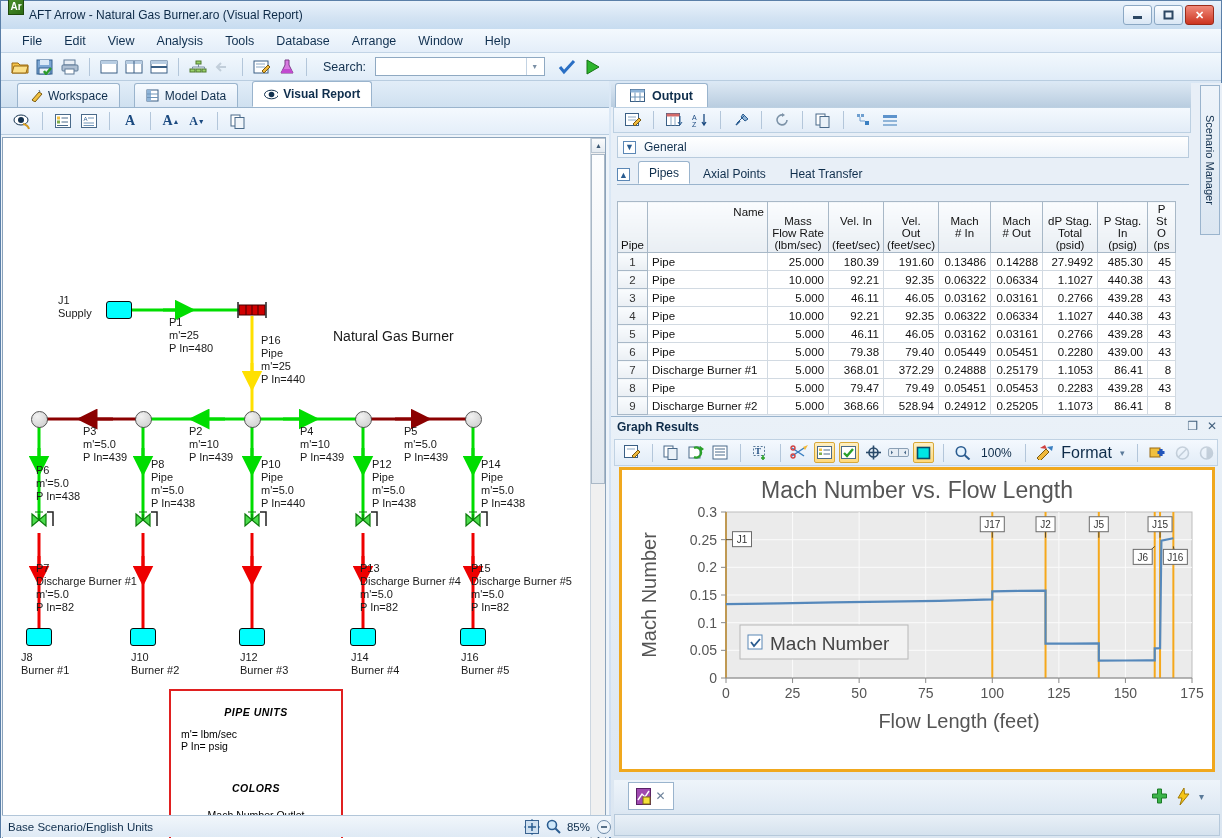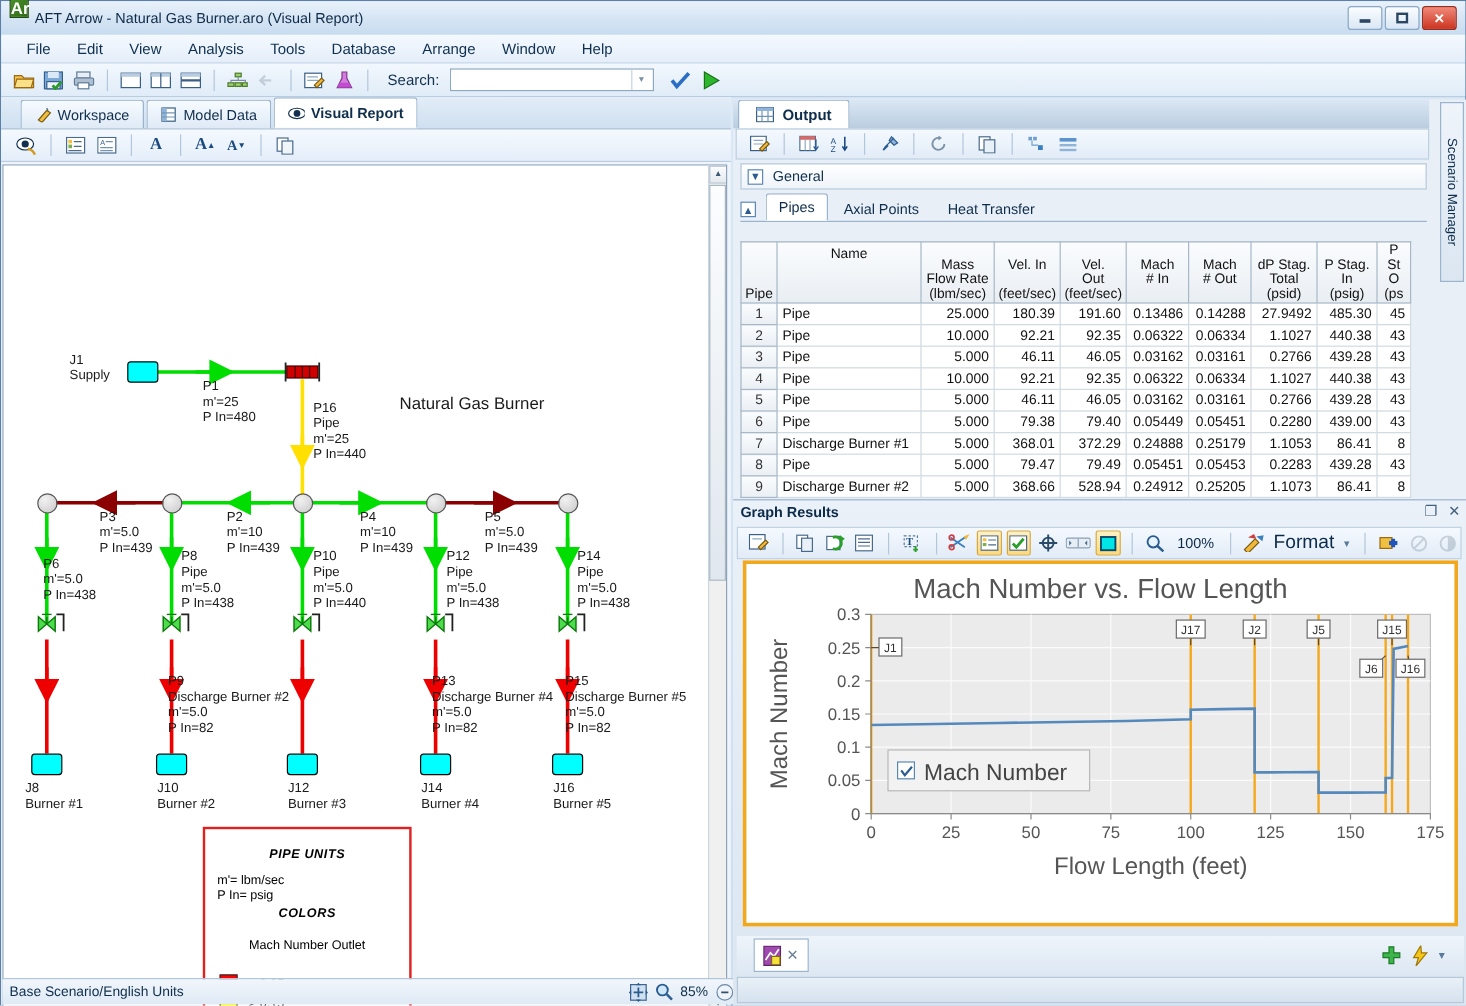--- a/index.html
+++ b/index.html
@@ -13,21 +13,21 @@
   #app { position:relative; width:1222px; height:838px;
     background:linear-gradient(#dce9f6,#cfdef0);
     border:1px solid #5a7fa8; }
 
   
   .titlebar { position:absolute; left:0; top:0; width:1220px; height:28px;
     background:linear-gradient(#e9f2fb,#d3e3f3 60%,#c7dcf0);
     display:flex; align-items:center; padding:0 4px; }
   .appicon { width:16px; height:16px; margin:0 5px 16px 3px;
     background:linear-gradient(135deg,#4a8f2a,#2d6b14); border:1px solid #1f4a0c;
-    color:#fff; font-size:14px; font-weight:bold; text-align:center; line-height:14px; }
+    color:#fff; font-size:10px; font-weight:bold; text-align:center; line-height:14px; }
   .title-text { font-size:12px; color:#0d2a47; }
   .wbtns { margin-left:auto; display:flex; gap:2px; padding-right:3px; }
   .wbtn { width:29px; height:20px; border:1px solid #8ba8c4; border-radius:3px;
     background:linear-gradient(#fbfdff,#dae7f5); display:flex;
     align-items:center; justify-content:center; color:#2c4763; font-size:11px; }
   .wbtn.close { background:linear-gradient(#f08a7a,#cc3420); border-color:#9b2a18; color:#fff; font-weight:bold;}
 
   
   .menubar { position:absolute; left:0; top:28px; width:1220px; height:24px;
     background:linear-gradient(#f4f9fe,#e4eef9); display:flex; align-items:center;
@@ -48,21 +48,21 @@
   .searchdrop { width:16px; height:17px; border-left:1px solid #c3d3e3;
     display:flex; align-items:center; justify-content:center; font-size:7px; color:#7a8fa5; }
 
   
   .leftpane { position:absolute; left:0; top:80px; width:608px; height:757px; background:#eef4fa; }
   .tabstrip { position:absolute; left:0; top:0; width:608px; height:27px;
     background:linear-gradient(#e2edf8,#cfe0f0); display:flex; align-items:flex-end;
     padding-left:16px; border-bottom:1px solid #9ab4cd; }
   .tab { height:24px; padding:0 11px; display:flex; align-items:center; gap:5px;
     border:1px solid #9ab4cd; border-bottom:none; border-radius:3px 3px 0 0;
-    background:linear-gradient(#f7fbff,#dfeaf6); font-size:12px; color:#0f2e4c; margin-right:2px;}
+    background:linear-gradient(#f7fbff,#dfeaf6); font-size:12px; color:#0f2e4c; margin-right:14px;}
   .tab.active { background:#fff; height:26px; font-weight:bold; border-bottom:1px solid #fff;}
   .tabico { width:14px; height:14px; display:flex; align-items:center; justify-content:center; font-size:11px;}
 
   .toolbar2 { position:absolute; left:0; top:27px; width:608px; height:27px;
     background:linear-gradient(#f4f9fe,#e4eef9); display:flex; align-items:center;
     padding-left:10px; gap:4px; border-bottom:1px solid #b9cde0;}
 
   .canvaswrap { position:absolute; left:1px; top:56px; width:604px; height:728px; background:#fff;
     border:1px solid #8ba3bb; overflow:hidden; }
   .canvas { position:absolute; left:0; top:0; width:588px; height:706px; background:#fff; }
@@ -511,25 +511,25 @@
         <div class="dlbl" style="left:369px;top:320px"><span>P12</span>
 <span>Pipe</span>
 <span>m'=5.0</span>
 <span>P In=438</span></div>
 
         <div class="dlbl" style="left:478px;top:320px"><span>P14</span>
 <span>Pipe</span>
 <span>m'=5.0</span>
 <span>P In=438</span></div>
 
-
-        <div class="dlbl" style="left:137px;top:424px"><span>P9</span>
-<span>Discharge Burner #2</span>
+        <div class="dlbl" style="left:33px;top:424px"><span>P7</span>
+<span>Discharge Burner #1</span>
 <span>m'=5.0</span>
 <span>P In=82</span></div>
+
 
 
         <div class="dlbl" style="left:357px;top:424px"><span>P13</span>
 <span>Discharge Burner #4</span>
 <span>m'=5.0</span>
 <span>P In=82</span></div>
 
         <div class="dlbl" style="left:468px;top:424px"><span>P15</span>
 <span>Discharge Burner #5</span>
 <span>m'=5.0</span>
@@ -543,21 +543,21 @@
 <span>Burner #3</span></div>
         <div class="dlbl" style="left:348px;top:513px"><span>J14</span>
 <span>Burner #4</span></div>
         <div class="dlbl" style="left:458px;top:513px"><span>J16</span>
 <span>Burner #5</span></div>
 
         <div class="legend">
           <div class="lt" style="margin-top:15px">PIPE UNITS</div>
           <div class="ln" style="margin:10px 0 0 10px">m'= lbm/sec</div>
           <div class="ln" style="margin-left:10px">P In= psig</div>
-          <div class="lt" style="margin-top:3px">COLORS</div>
+          <div class="lt" style="margin-top:30px">COLORS</div>
           <div class="ln" style="text-align:center;margin-top:15px">Mach Number Outlet</div>
           <div style="margin:18px 0 0 12px">
             <span class="swatch" style="background:#ff0000"></span>
             <span class="ln" style="margin-left:6px">&gt; 0.25</span></div>
           <div style="margin:2px 0 0 12px">
             <span class="swatch" style="background:#ffff00"></span>
             <span class="ln" style="margin-left:6px">&gt; 0.15</span></div>
           <div style="margin:2px 0 0 12px">
             <span class="swatch" style="background:#00dd00"></span>
             <span class="ln" style="margin-left:6px">&gt; 0.05</span></div>
@@ -723,21 +723,21 @@
       <col style="width:55px">
         <col style="width:52px">
         <col style="width:52px">
         <col style="width:55px">
       <col style="width:50px">
         <col style="width:28px">
     </colgroup>
     <thead>
       <tr>
         <th style="text-align:center"><span>Pipe</span></th>
-        <th style="text-align:center;vertical-align:top;padding-top:4px"><span>Name</span></th>
+        <th style="text-align:right;vertical-align:top;padding-top:4px"><span>Name</span></th>
         <th style="text-align:center">
           <div>Mass</div>
           <div>Flow Rate</div>
           <div>(lbm/sec)</div>
           </th>
         <th style="text-align:center">
           <div>Vel. In</div>
           <div style="height:12px"></div>
           <div>(feet/sec)</div>
           </th>

